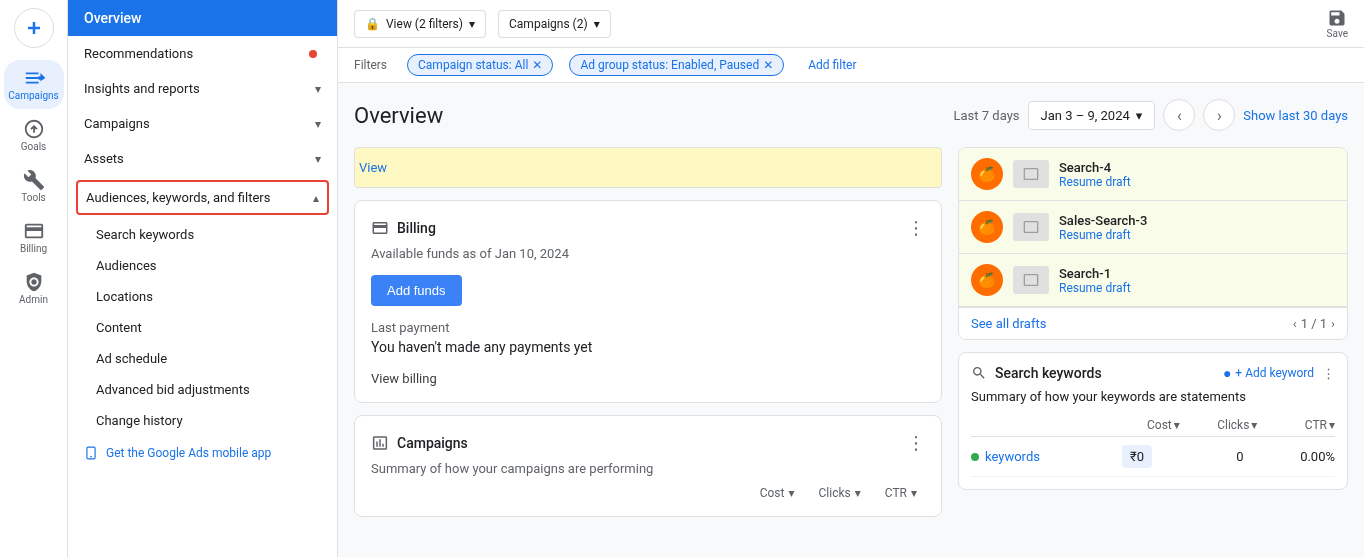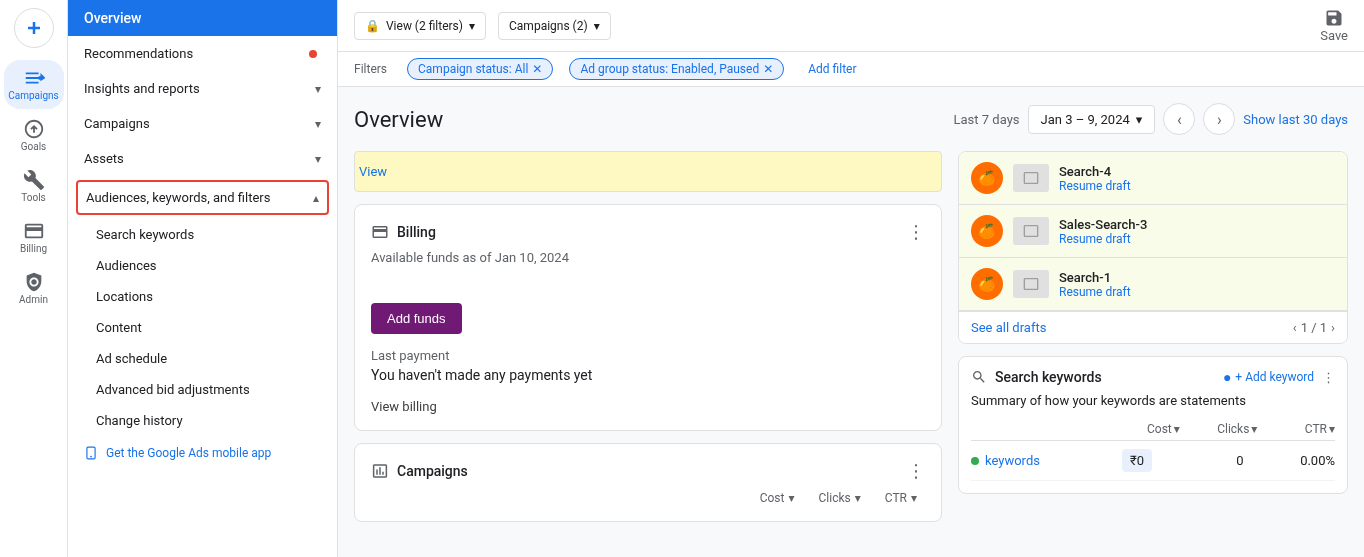--- a/index.html
+++ b/index.html
@@ -170,21 +170,21 @@
       font-size: 12px;
       color: #1a73e8;
       cursor: pointer;
       padding: 3px 8px;
     }
     .save-btn-top {
       margin-left: auto;
       display: flex;
       flex-direction: column;
       align-items: center;
-      font-size: 13px;
+      font-size: 10px;
       color: #5f6368;
       cursor: pointer;
     }
 
     
     .content-area {
       flex: 1;
       overflow-y: auto;
       padding: 16px;
       display: flex;
@@ -259,29 +259,28 @@
       justify-content: space-between;
       margin-bottom: 8px;
     }
     .card-title-row {
       display: flex; align-items: center; gap: 8px;
     }
     .card-title { font-size: 14px; font-weight: 500; color: #202124; }
     .card-menu { color: #5f6368; cursor: pointer; font-size: 18px; }
     .available-funds { font-size: 13px; color: #5f6368; margin-bottom: 14px; }
     .add-funds-btn {
-      background: #701a75;
+      background: #3b82f6;
       color: #fff;
       border: none;
       border-radius: 4px;
       padding: 8px 16px;
       font-size: 13px;
       cursor: pointer;
       font-weight: 500;
-      margin-top: 24px;
     }
     .last-payment-label { font-size: 13px; color: #5f6368; margin-top: 14px; margin-bottom: 4px; }
     .last-payment-value { font-size: 14px; color: #202124; margin-bottom: 16px; }
     .billing-links { display: flex; gap: 16px; }
     .billing-link { font-size: 13px; color: #404040; cursor: pointer; }
 
     
     .campaigns-card {
       background: #fff;
       border: 1px solid #e0e0e0;
@@ -609,20 +608,21 @@
         <div class="campaigns-card">
           <div class="card-header">
             <div class="card-title-row">
               <svg width="18" height="18" viewBox="0 0 24 24" fill="#5f6368">
                   <path d="M9 17H7v-7h2v7zm4 0h-2V7h2v10zm4 0h-2v-4h2v4zm2.5 2.1h-15V5h15v14.1zm0-16.1h-15c-1.1 0-2 .9-2 2v14c0 1.1.9 2 2 2h15c1.1 0 2-.9 2-2V5c0-1.1-.9-2-2-2z"></path>
                 </svg>
               <span class="card-title">Campaigns</span>
             </div>
             <span class="card-menu">⋮</span>
           </div>
+          <div class="campaigns-subtitle">Summary of how your campaigns are performing</div>
           <div class="table-header-row">
             <span class="table-col-header">
               <span>Cost</span>
               <span>▾</span>
             </span>
             <span class="table-col-header">
               <span>Clicks</span>
               <span>▾</span>
             </span>
             <span class="table-col-header">

